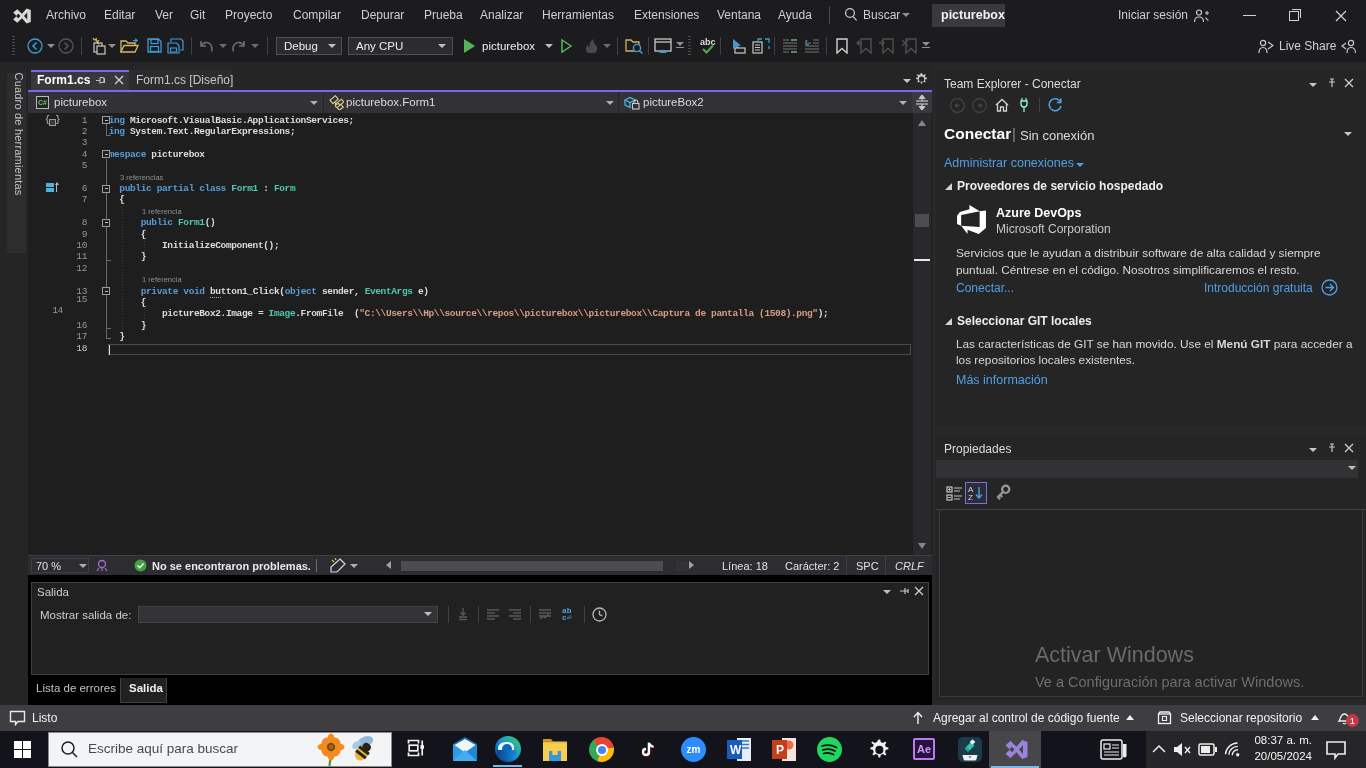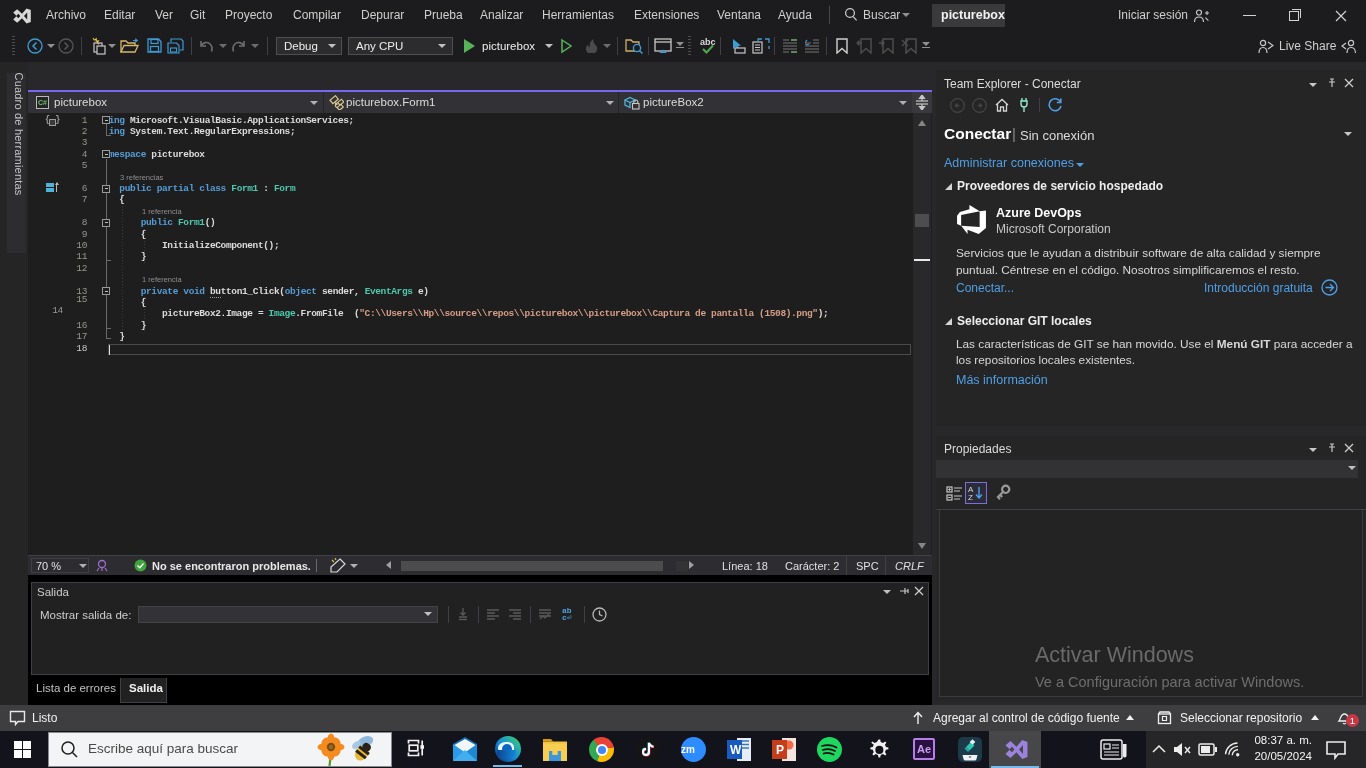--- a/index.html
+++ b/index.html
@@ -208,20 +208,37 @@
         <path d="M5 4 L1 7 L5 10" fill="none" stroke="#c8c8c8" stroke-width="1.2"></path>
       </svg>
   </div>
 
   <div class="abs" style="left:0;top:62px;width:1366px;height:644px;background:#28282a;"></div>
 
   <div class="abs" style="left:0;top:62px;width:28px;height:644px;background:#252526;"></div>
   <div class="abs" style="left:7px;top:73px;width:19px;height:180px;background:#2d2d30;"></div>
   <div class="abs" style="left:-76px;top:157px;width:185px;height:16px;color:#c4c4c4;font-size:11px;transform:rotate(90deg);text-align:left;z-index:30;letter-spacing:0.2px;">Cuadro de herramientas</div>
 
+  <div class="abs" id="tabstrip" style="left:28px;top:62px;width:904px;height:28px;background:#252526;">
+    <div class="abs" style="left:3px;top:8px;width:98px;height:20px;background:#38383c;border-top:2px solid #7668f0;box-sizing:border-box;"></div>
+    <div class="abs" style="left:9px;top:11px;color:#ffffff;font-size:12px;font-weight:700;">Form1.cs</div>
+    <svg class="abs" style="left:67px;top:13px;" width="12" height="11" viewBox="0 0 12 11">
+        <path d="M1 5.5 h4 M5 2.5 v6 M5 2.5 h3 l1 1 v3 l-1 1 h-3 M9.5 3 v5" stroke="#c0c0c0" stroke-width="1.1" fill="none"></path>
+      </svg>
+    <svg class="abs" style="left:86px;top:13px;" width="10" height="10" viewBox="0 0 10 10">
+        <path d="M1 1 L9 9 M9 1 L1 9" stroke="#d0d0d0" stroke-width="1.3"></path>
+      </svg>
+    <div class="abs" style="left:101px;top:8px;width:103px;height:20px;background:#2c2c2e;"></div>
+    <div class="abs" style="left:108px;top:11px;color:#c6c6c6;font-size:12px;">Form1.cs [Diseño]</div>
+    <div class="caret" style="left:875px;top:17px;border-top-color:#c8c8c8;"></div>
+    <svg class="abs" style="left:886px;top:10px;" width="14" height="14" viewBox="0 0 24 24">
+        <path fill="#c8c8c8" d="M12 1.5 l1.8 0 .5 2.6 a8 8 0 0 1 2.4 1 l2.2-1.5 1.3 1.3 -1.5 2.2 a8 8 0 0 1 1 2.4 l2.6 .5 0 1.8 -2.6 .5 a8 8 0 0 1-1 2.4 l1.5 2.2 -1.3 1.3 -2.2-1.5 a8 8 0 0 1-2.4 1 l-.5 2.6 -1.8 0 -.5-2.6 a8 8 0 0 1-2.4-1 l-2.2 1.5 -1.3-1.3 1.5-2.2 a8 8 0 0 1-1-2.4 l-2.6-.5 0-1.8 2.6-.5 a8 8 0 0 1 1-2.4 L4.4 5 5.7 3.7 7.9 5.2 a8 8 0 0 1 2.4-1 Z"></path>
+        <circle cx="12.9" cy="12.4" r="4.5" fill="#252526"></circle>
+      </svg>
+  </div>
   <div class="abs" style="left:28px;top:90px;width:904px;height:2px;background:#7668f0;"></div>
 
   <div class="abs" id="crumb" style="left:28px;top:92px;width:904px;height:21px;background:#323236;">
     <div class="abs" style="left:8px;top:4px;width:13px;height:13px;border:1.2px solid #b8b8b8;box-sizing:border-box;background:#252526;color:#6cc56c;font-size:7px;font-weight:700;text-align:center;line-height:11px;">C#</div>
     <div class="abs" style="left:26px;top:4px;color:#dcdcdc;font-size:11.5px;">picturebox</div>
     <div class="caret" style="left:282px;top:9px;border-top-color:#b0b0b0;"></div>
     <div class="sep" style="left:295px;top:0;height:21px;background:#252528;"></div>
     <svg class="abs" style="left:301px;top:3px;" width="15" height="15" viewBox="0 0 15 15">
         <g stroke="#d8c690" stroke-width="1.2" fill="none">
           <rect x="1.5" y="2.5" width="7" height="4.5" transform="rotate(-40 5 4.5)"></rect>
@@ -599,21 +616,21 @@
 
     <div class="abs" style="left:635px;top:6px;width:25px;height:25px;border-radius:50%;background:#151515;"></div>
     <svg class="abs" style="left:642px;top:11px;" width="13" height="15" viewBox="0 0 13 15">
         <g fill="none" stroke-width="2">
           <path d="M6.6 0.6 L6.6 9.6 A3 3 0 1 1 3.6 6.6 M6.6 0.6 C7.1 2.6 9.1 4.1 11.1 4.3" stroke="#25f4ee"></path>
           <path d="M7.4 1.4 L7.4 10.4 A3 3 0 1 1 4.4 7.4 M7.4 1.4 C7.9 3.4 9.9 4.9 11.9 5.1" stroke="#fe2c55"></path>
           <path d="M7 1 L7 10 A3 3 0 1 1 4 7 M7 1 C7.5 3 9.5 4.5 11.5 4.7" stroke="#fefefe"></path>
         </g>
       </svg>
 
-    <div class="abs" style="left:681px;top:6px;width:25px;height:25px;border-radius:50%;background:#2d8cff;color:#fff;font-size:10px;font-weight:700;line-height:25px;">zm</div>
+    <div class="abs" style="left:681px;top:6px;width:25px;height:25px;border-radius:50%;background:#2d8cff;color:#fff;font-size:10px;font-weight:700;text-align:center;line-height:25px;">zm</div>
 
     <svg class="abs" style="left:727px;top:6px;" width="25" height="25" viewBox="0 0 25 25">
         <rect x="10" y="1" width="14" height="23" fill="#e8eef7"></rect>
         <path d="M11 4 h11 M11 7.5 h11 M11 11 h11" stroke="#3a77c2" stroke-width="1.4"></path>
         <rect x="0" y="3" width="15" height="19" fill="#185abd"></rect>
         <text x="3" y="17" fill="#fff" font-size="12" font-weight="bold" font-family="Liberation Sans">W</text>
       </svg>
 
     <svg class="abs" style="left:772px;top:6px;" width="25" height="25" viewBox="0 0 25 25">
         <rect x="10" y="1" width="14" height="23" fill="#f5e4dd"></rect>

